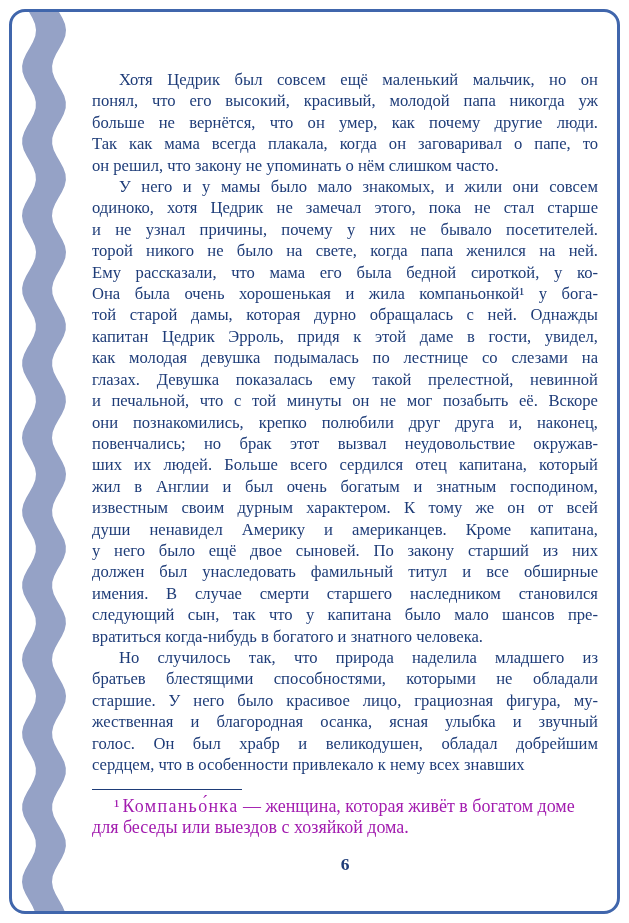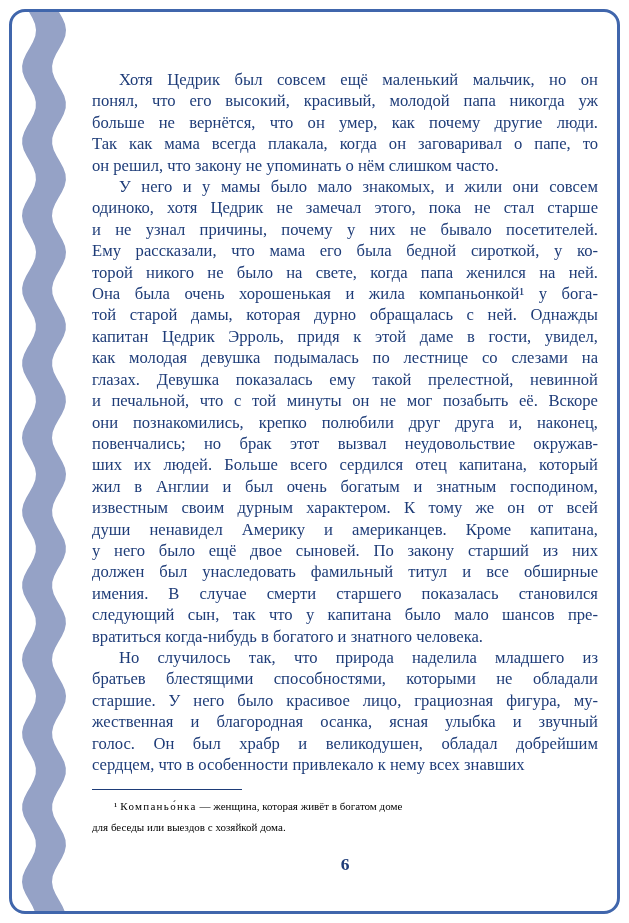--- a/index.html
+++ b/index.html
@@ -50,23 +50,23 @@
   .para .line:first-child {
     text-indent: 27px;
   }
   .fn-sep {
     margin-top: 14px;
     width: 150px;
     border-top: 1.5px solid #1e3c78;
   }
   .footnote {
     margin-top: 6px;
-    font-size: 11px;
+    font-size: 18px;
     line-height: 20.5px;
-    color: #000000;
+    color: #a21caf;
   }
   .fn-line1 {
     padding-left: 22px;
   }
   .fn-marker {
     margin-right: 3px;
   }
   .fn-term {
     letter-spacing: 1.3px;
   }
@@ -97,37 +97,37 @@
             <div class="line">Хотя Цедрик был совсем ещё маленький мальчик, но он</div>
             <div class="line">понял, что его высокий, красивый, молодой папа никогда уж</div>
             <div class="line">больше не вернётся, что он умер, как почему другие люди.</div>
             <div class="line">Так как мама всегда плакала, когда он заговаривал о папе, то</div>
             <div class="line last">он решил, что закону не упоминать о нём слишком часто.</div>
           </div>
           <div class="para">
             <div class="line">У него и у мамы было мало знакомых, и жили они совсем</div>
             <div class="line">одиноко, хотя Цедрик не замечал этого, пока не стал старше</div>
             <div class="line">и не узнал причины, почему у них не бывало посетителей.</div>
+            <div class="line">торой никого не было на свете, когда папа женился на ней.</div>
             <div class="line">Ему рассказали, что мама его была бедной сироткой, у ко-</div>
-            <div class="line">торой никого не было на свете, когда папа женился на ней.</div>
             <div class="line">Она была очень хорошенькая и жила компаньонкой¹ у бога-</div>
             <div class="line">той старой дамы, которая дурно обращалась с ней. Однажды</div>
             <div class="line">капитан Цедрик Эрроль, придя к этой даме в гости, увидел,</div>
             <div class="line">как молодая девушка подымалась по лестнице со слезами на</div>
             <div class="line">глазах. Девушка показалась ему такой прелестной, невинной</div>
             <div class="line">и печальной, что с той минуты он не мог позабыть её. Вскоре</div>
             <div class="line">они познакомились, крепко полюбили друг друга и, наконец,</div>
             <div class="line">повенчались; но брак этот вызвал неудовольствие окружав-</div>
             <div class="line">ших их людей. Больше всего сердился отец капитана, который</div>
             <div class="line">жил в Англии и был очень богатым и знатным господином,</div>
             <div class="line">известным своим дурным характером. К тому же он от всей</div>
             <div class="line">души ненавидел Америку и американцев. Кроме капитана,</div>
             <div class="line">у него было ещё двое сыновей. По закону старший из них</div>
             <div class="line">должен был унаследовать фамильный титул и все обширные</div>
-            <div class="line">имения. В случае смерти старшего показалась становился</div>
+            <div class="line">имения. В случае смерти старшего наследником становился</div>
             <div class="line">следующий сын, так что у капитана было мало шансов пре-</div>
             <div class="line last">вратиться когда-нибудь в богатого и знатного человека.</div>
           </div>
           <div class="para">
             <div class="line">Но случилось так, что природа наделила младшего из</div>
             <div class="line">братьев блестящими способностями, которыми не обладали</div>
             <div class="line">старшие. У него было красивое лицо, грациозная фигура, му-</div>
             <div class="line">жественная и благородная осанка, ясная улыбка и звучный</div>
             <div class="line">голос. Он был храбр и великодушен, обладал добрейшим</div>
             <div class="line last">сердцем, что в особенности привлекало к нему всех знавших</div>

